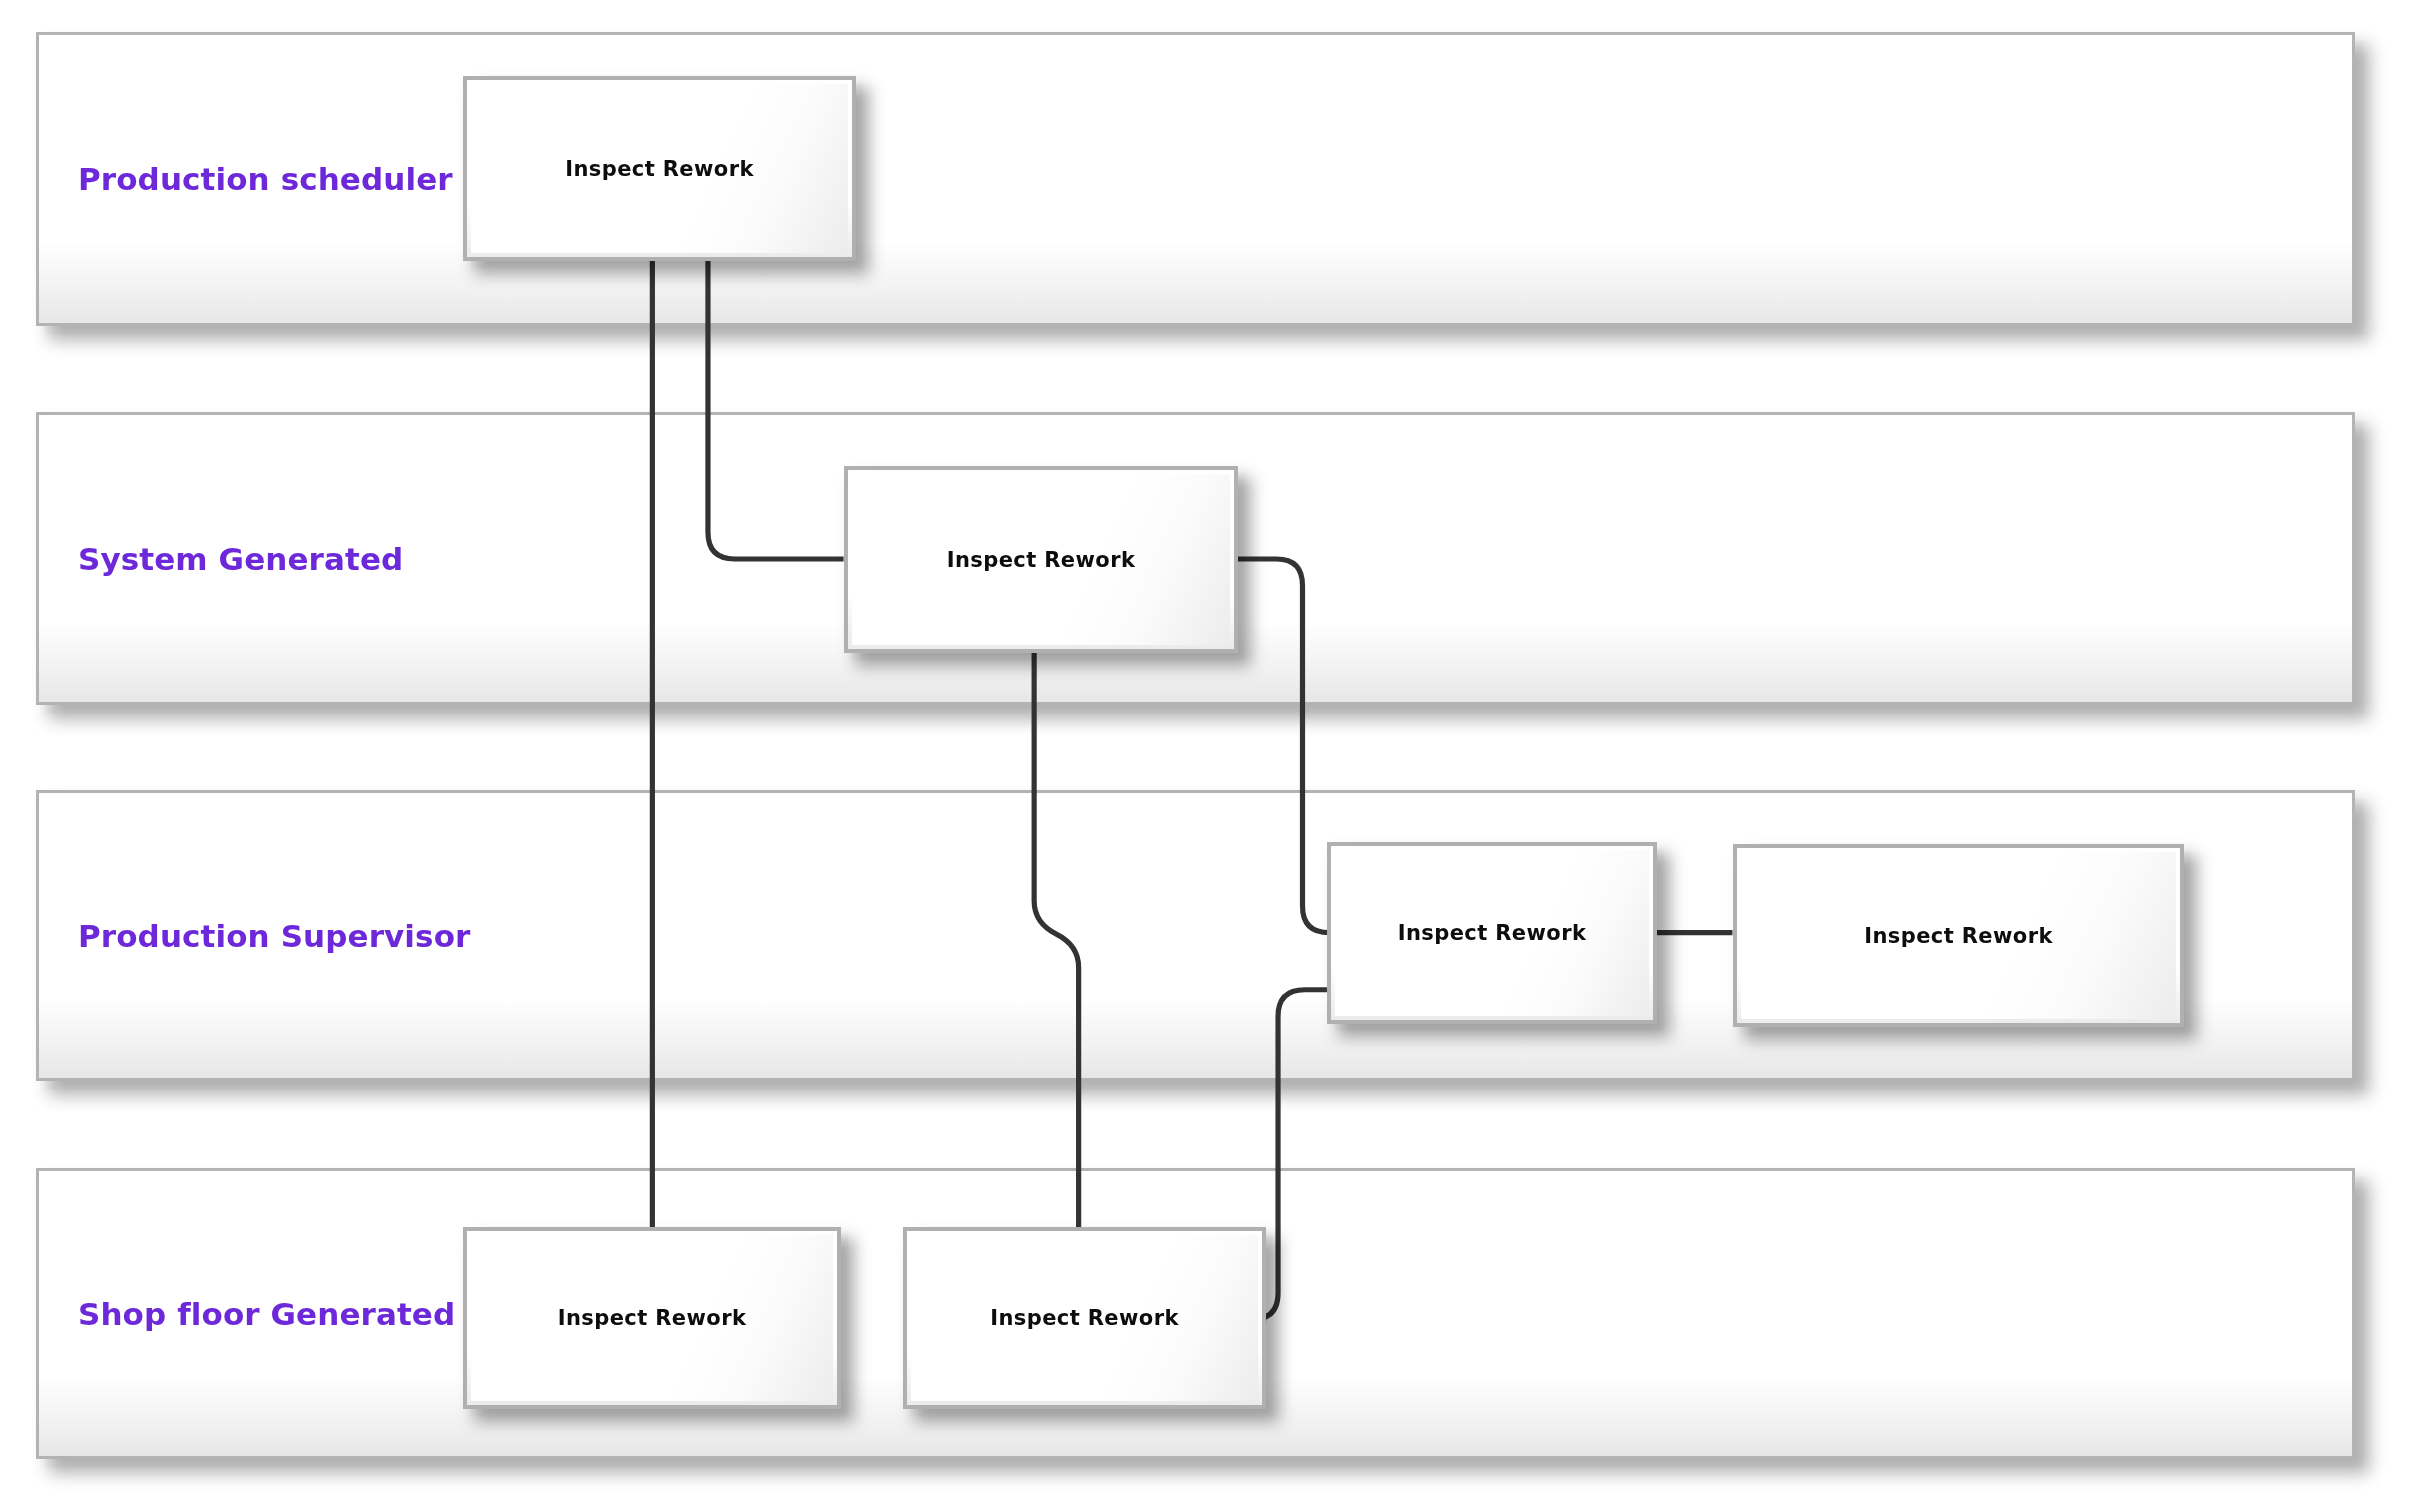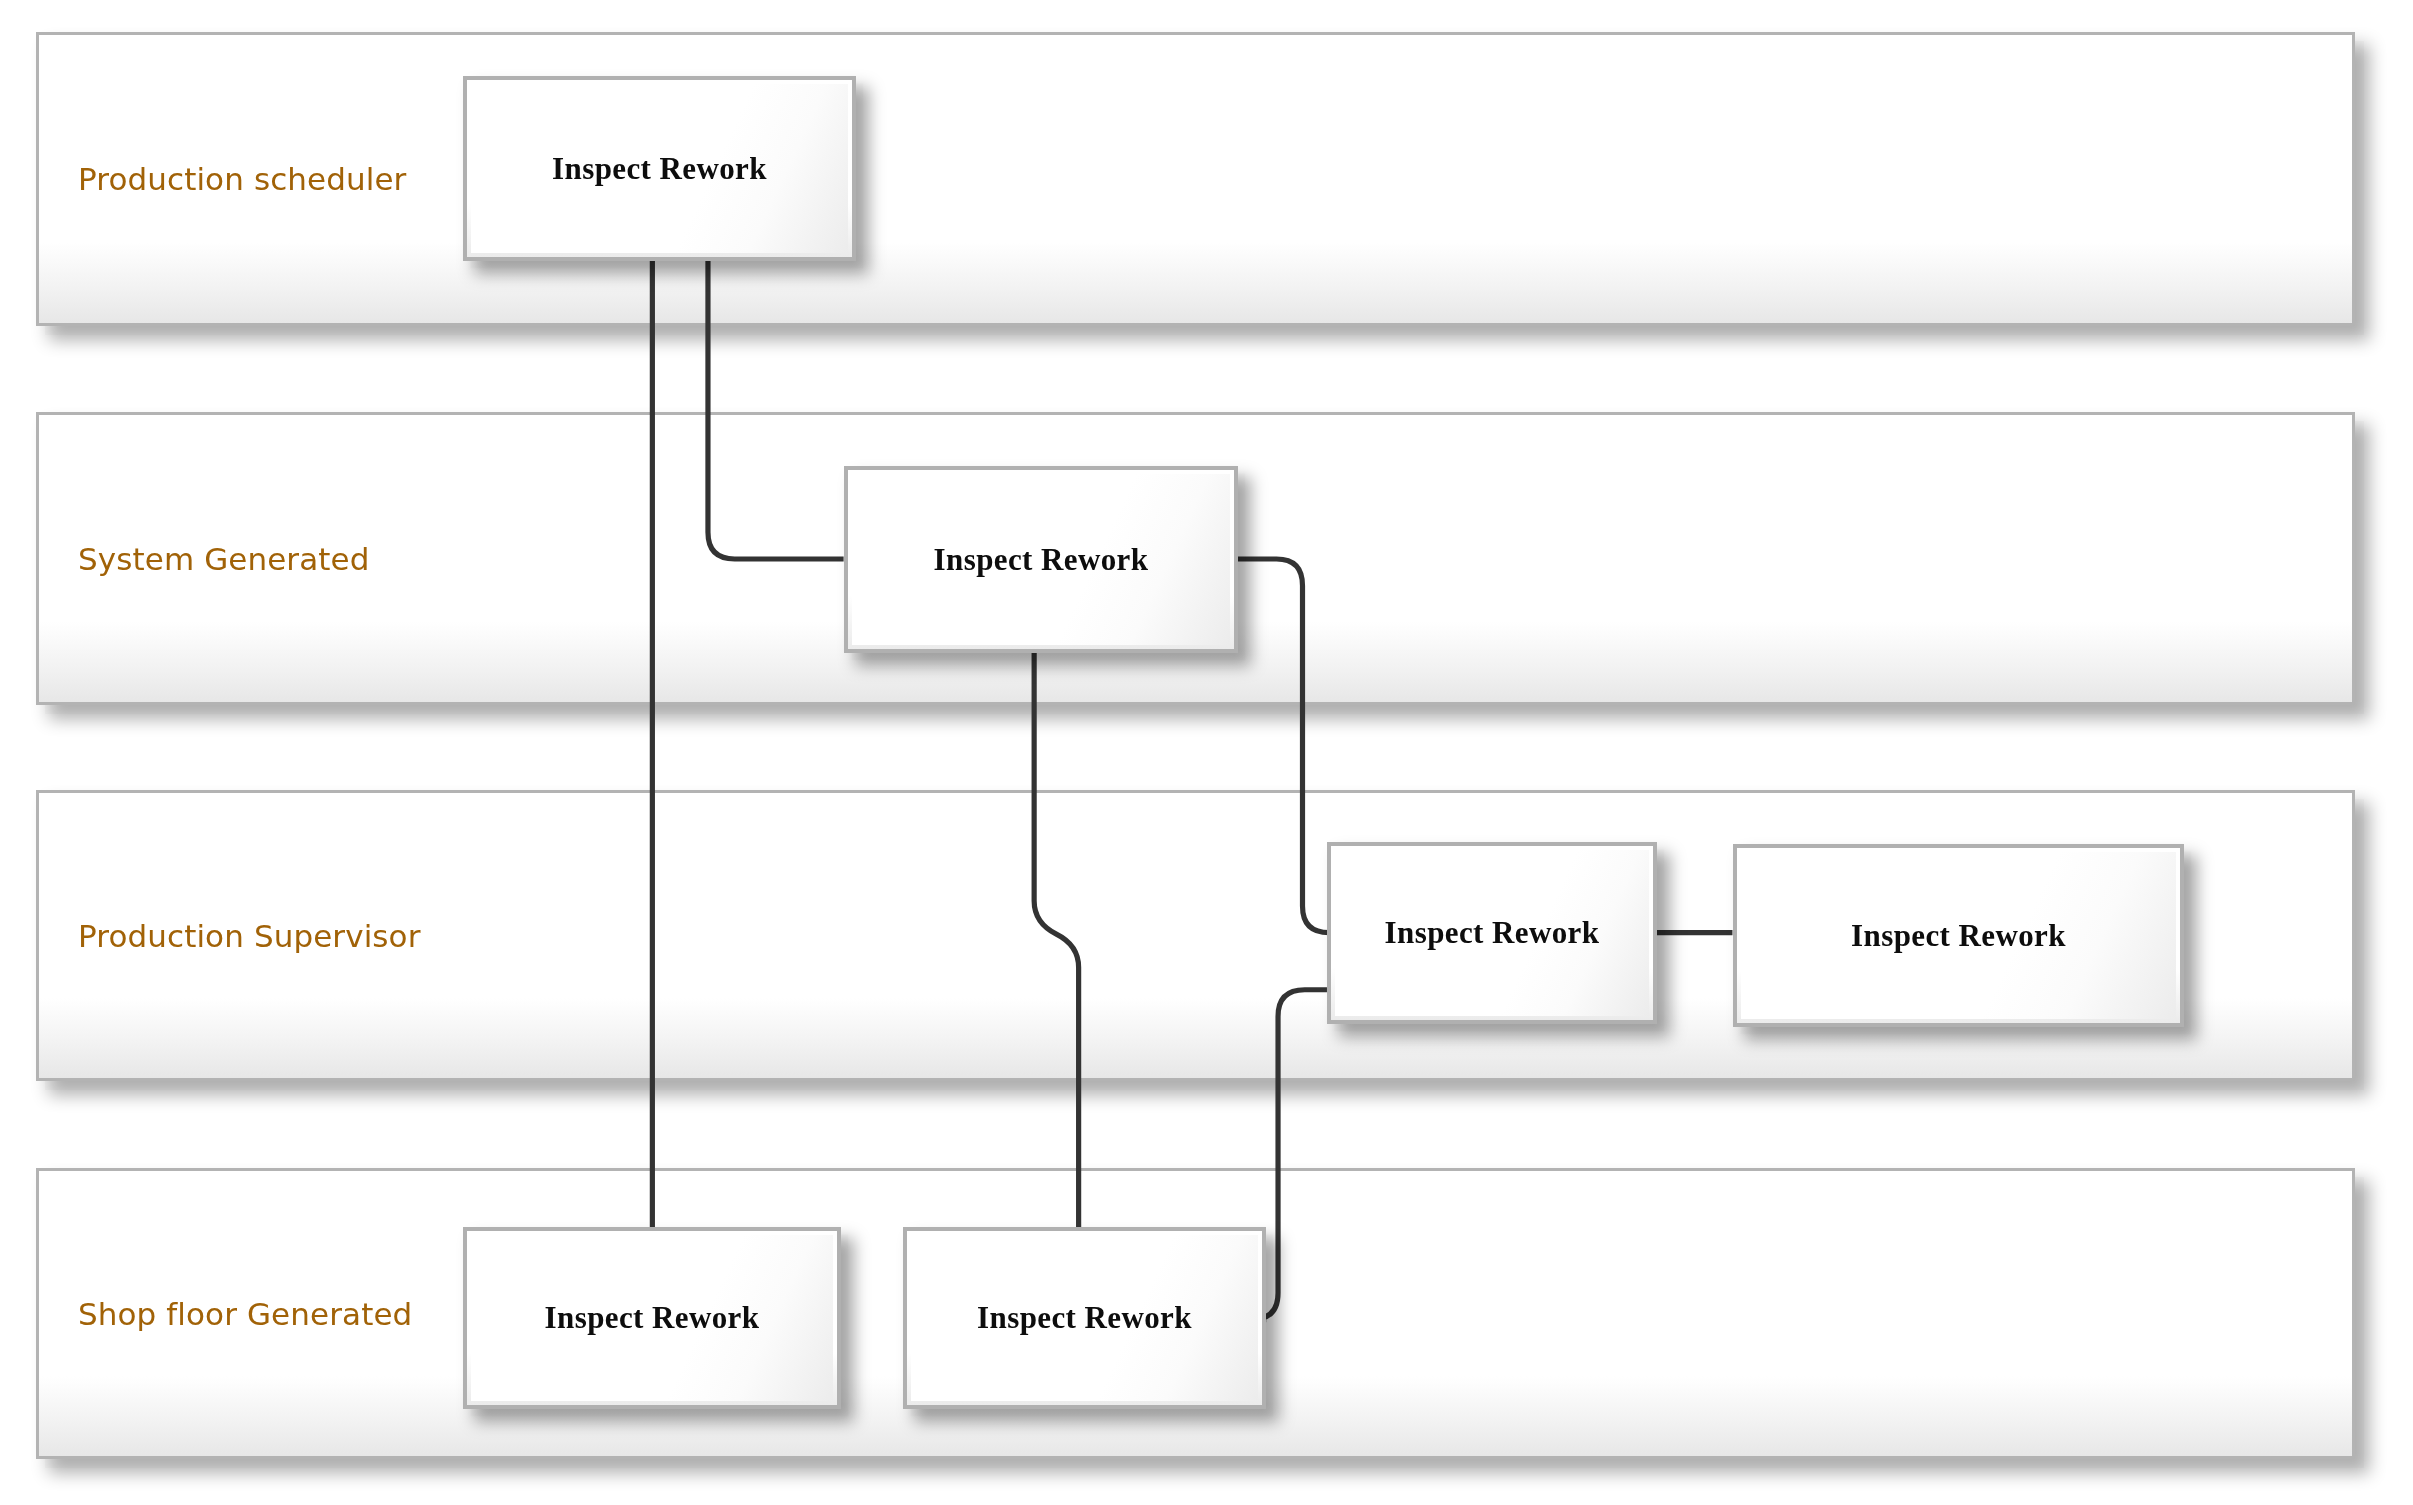--- a/index.html
+++ b/index.html
@@ -33,22 +33,22 @@
       linear-gradient(to bottom, #ffffff 0%, #ffffff 72%, #f2f2f2 88%, #e7e7e7 100%),
       linear-gradient(to right, #ffffff 0%, #ffffff 97%, #ededed 100%);
     pointer-events:none;
   }
   .lane-label{
     position:absolute;
     left:39px;
     top:50%;
     transform:translateY(-50%);
     font-size:31px;
-    font-weight:400;
-    color:#a16207;
+    font-weight:700;
+    color:#6d28d9;
     letter-spacing:0.1px;
     white-space:nowrap;
     z-index:3;
   }
 
   
   .task{
     position:absolute;
     box-sizing:border-box;
     border:4.4px solid #b0b0b0;
@@ -66,26 +66,25 @@
     content:"";
     position:absolute;
     left:4.4px;right:4.4px;top:4.4px;bottom:4.4px;
     background:
       linear-gradient(115deg, #ffffff 0%, #ffffff 62%, #fbfbfb 78%, #ececec 100%);
     pointer-events:none;
   }
   .task-label{
     position:relative;
     z-index:2;
-    font-size:31px;
+    font-size:21px;
     font-weight:700;
     color:#0d0d0d;
     white-space:nowrap;
     letter-spacing:0.4px;
-    font-family:Liberation Serif, serif;
   }
 
   
   #wires{
     position:absolute;
     left:0;top:0;
     width:2413px;
     height:1505px;
     z-index:5;
     pointer-events:none;

